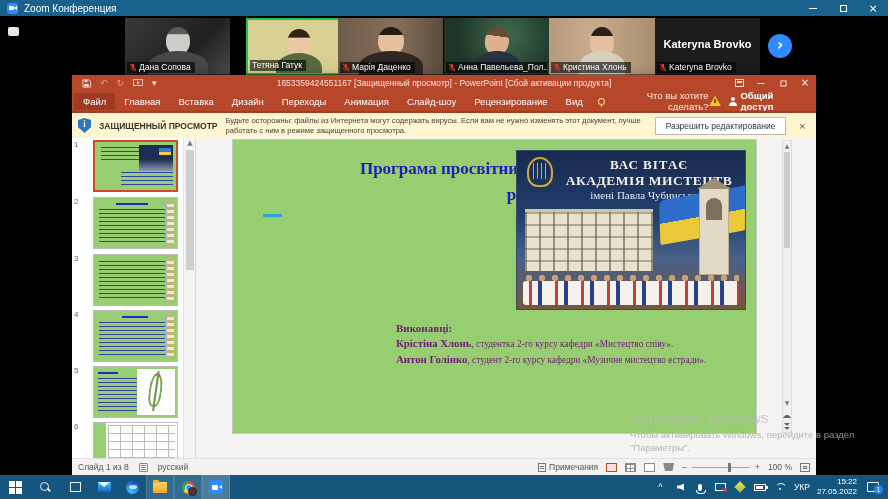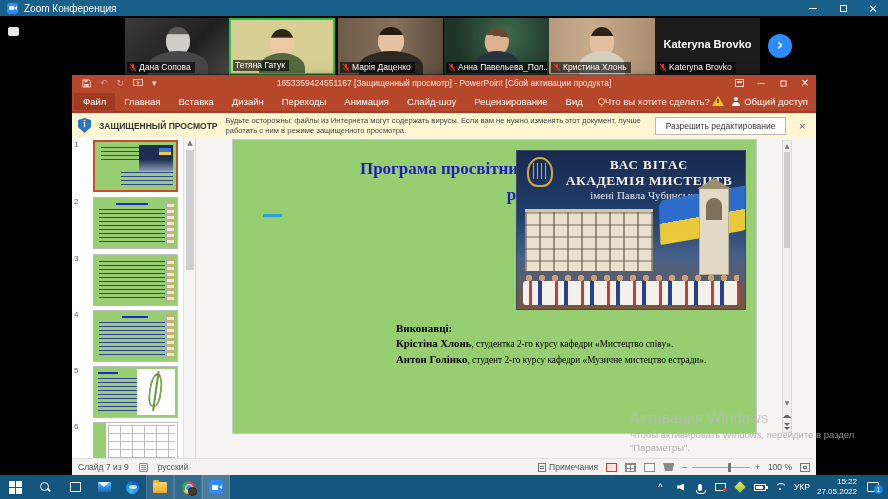--- a/index.html
+++ b/index.html
@@ -23,21 +23,21 @@
   .video-strip { position:absolute; left:0; top:18px; width:888px; height:57px; background:#000; }
   .strip-side-icon { position:absolute; left:8px; top:9px; width:11px; height:9px; background:#e8e8e8; border-radius:2px; }
   .vtile { position:absolute; top:0; height:57px; overflow:hidden; background:#222; }
   .vtile .head { position:absolute; left:50%; top:9px; transform:translateX(-50%); width:24px; height:28px; border-radius:50% 50% 46% 46%; }
   .vtile .torso { position:absolute; left:50%; top:33px; transform:translateX(-50%); width:46px; height:30px; border-radius:50% 50% 0 0; }
   .name-tag { position:absolute; left:2px; bottom:2px; background:rgba(0,0,0,0.6); color:#fff; font-size:8.5px; line-height:11px; padding:0 4px 0 2px; display:flex; align-items:center; gap:2px; max-width:96%; white-space:nowrap; overflow:hidden; }
   .mic-muted { width:8px; height:9px; flex:0 0 auto; }
   .t1 { left:125px; width:105px; background:linear-gradient(135deg,#3a3a3a,#1f1f1f 60%,#4a4a4a); }
   .t1 .head { background:linear-gradient(180deg,#5a5a5a 0 26%,#cfcdc9 27%); }
   .t1 .torso { background:#474747; width:60px; }
-  .t2 { left:229px; width:106px; background:#d8d092; border:2px solid #27c24a; }
+  .t2 { left:246px; width:106px; background:#d8d092; border:2px solid #27c24a; }
   .t2 .head { background:linear-gradient(180deg,#2f2416 0 30%,#ecc9a4 31%); }
   .t2 .torso { background:#57693f; }
   .t3 { left:338px; width:105px; background:linear-gradient(90deg,#6e5b49,#86705a 55%,#5c4b3c); }
   .t3 .head { background:linear-gradient(180deg,#241a12 0 28%,#e6c1a0 29%); width:26px; }
   .t3 .torso { background:#2e2824; width:64px; }
   .t4 { left:444px; width:105px; background:radial-gradient(circle at 60% 30%,#3f6b4e,#1d3427 70%); }
   .t4 .head { background:linear-gradient(180deg,#6b4a33 0 32%,#dcb190 33%); transform:translateX(-50%) rotate(8deg); }
   .t4 .torso { background:#27333d; }
   .t5 { left:549px; width:106px; background:linear-gradient(90deg,#b79a7d,#c7ac8c 40%,#a98e71); }
   .t5 .head { background:linear-gradient(180deg,#2c2118 0 30%,#e5c0a0 31%); height:30px; }
@@ -62,21 +62,21 @@
 
   .ppt-tabs { position:absolute; left:0; top:16px; width:100%; height:20px; background:#b7472a; display:flex; align-items:center; color:#fff; font-size:9.5px; }
   .tab { padding:3px 9px; white-space:nowrap; }
   .tab-file { background:#9e3a21; margin-left:2px; }
   .tellme { display:flex; align-items:center; color:#ffe9e2; padding-left:6px;text-align:right; }
   .bulb { width:7px; height:7px; border:1px solid #ffd27f; border-radius:50%; position:relative; }
   .bulb::after { content:""; position:absolute; left:2px; top:6px; width:1.5px; height:2px; background:#ffd27f; }
   .tabs-right { margin-left:auto; display:flex; align-items:center; gap:8px; padding-right:8px; }
   .warn-tri { width:0; height:0; border-left:6px solid transparent; border-right:6px solid transparent; border-bottom:10px solid #f7c325; position:relative; }
   .warn-tri::after { content:""; position:absolute; left:-1px; top:3px; width:2px; height:4px; background:#7a5200; }
-  .share { display:flex; align-items:center; gap:4px; font-size:9.5px; }
+  .share { display:flex; align-items:center; gap:4px; font-size:9.5px;font-weight:bold; }
   .person-ic { width:8px; height:8px; position:relative; }
   .person-ic::before { content:""; position:absolute; left:2px; top:0; width:4px; height:4px; border-radius:50%; background:#fff; }
   .person-ic::after { content:""; position:absolute; left:0; top:4.5px; width:8px; height:4px; border-radius:4px 4px 0 0; background:#fff; }
 
   .pv-bar { position:absolute; left:0; top:36px; width:100%; height:27px; background:#fdf6d0; border-top:2px solid #a33c27; display:flex; align-items:center; gap:8px; padding:0 6px; }
   .shield { width:13px; height:15px; background:#2e77c0; clip-path:polygon(50% 0,100% 14%,100% 62%,50% 100%,0 62%,0 14%); position:relative; flex:0 0 auto; }
   .shield::after { content:"i"; position:absolute; left:0; right:0; top:1px; text-align:center; color:#fff; font-size:9px; font-weight:bold; }
   .pv-label { font-size:8.5px; font-weight:bold; color:#333; white-space:nowrap; }
   .pv-msg { font-size:7.6px; color:#444; line-height:1.25; max-width:440px; }
   .pv-btn { margin-left:auto; background:#fff; border:1px solid #b9b9b9; font-size:8.5px; color:#333; padding:3px 10px; white-space:nowrap; }
@@ -125,21 +125,21 @@
   .banner-building { position:absolute; left:8px; bottom:38px; width:128px; height:62px; background:
       repeating-linear-gradient(90deg, rgba(90,80,60,.55) 0 2px, transparent 2px 14px),
       repeating-linear-gradient(180deg, rgba(90,80,60,.4) 0 2px, transparent 2px 12px), #e9e1cd; border-top:3px solid #cfc5ab; }
   .banner-tower { position:absolute; right:16px; bottom:34px; width:30px; height:88px; background:#e3dac6; border:1px solid #b9ac8f; }
   .banner-tower::before { content:""; position:absolute; left:6px; top:10px; width:16px; height:22px; background:#7e715a; border-radius:8px 8px 0 0; }
   .banner-tower::after { content:""; position:absolute; left:-3px; top:-10px; width:0; height:0; border-left:17px solid transparent; border-right:17px solid transparent; border-bottom:11px solid #9c8f72; }
   .banner-people { position:absolute; left:6px; right:6px; bottom:4px; height:32px; }
   .banner-people .heads { position:absolute; left:0; right:0; top:0; height:9px; background:repeating-radial-gradient(circle at 6px 5px, #caa07a 0 3px, transparent 3.5px 100%); background-size:13px 9px; background-repeat:repeat-x; }
   .banner-people .bodies { position:absolute; left:0; right:0; top:8px; bottom:0; background:repeating-linear-gradient(90deg,#f4f1ea 0 6px,#c2403c 6px 9px,#f4f1ea 9px 15px,#27418c 15px 19px,#f4f1ea 19px 26px); border-radius:3px; }
 
-  .performers { position:absolute; left:163px; top:181px; width:352px; font-family:"Liberation Serif",serif; color:#000000; }
+  .performers { position:absolute; left:163px; top:181px; width:352px; font-family:"Liberation Serif",serif; color:#701a75; }
   .perf-head { font-weight:bold; font-size:11px; line-height:1.4; }
   .perf-row { font-size:9.3px; line-height:1.45; white-space:nowrap; }
   .perf-name { font-weight:bold; font-size:10.8px; }
 
   .v-scroll { position:absolute; right:24px; top:2px; width:10px; height:293px; background:#f0efee; border:1px solid #dcdcdc; }
   .v-scroll .up, .v-scroll .down { position:absolute; left:0; width:100%; height:10px; text-align:center; font-size:6px; color:#777; line-height:10px; font-family:"DejaVu Sans",sans-serif; }
   .v-scroll .up { top:0; } .v-scroll .down { bottom:24px; }
   .v-scroll .vthumb { position:absolute; left:1px; top:11px; width:6px; height:96px; background:#cdcdcd; }
   .pgbtn { position:absolute; left:0; width:100%; height:12px; display:flex; flex-direction:column; align-items:center; justify-content:center; gap:1px; }
   .pg-prev { bottom:12px; } .pg-next { bottom:0; }
@@ -478,21 +478,21 @@
           <span class="pgbtn pg-next">
               <i class="tri dn"></i>
               <i class="tri dn"></i>
             </span>
         </div>
       </div>
     </div>
 
     <div class="ppt-status">
       <div class="stat-left">
-        <span>Слайд 7 из 9</span>
+        <span>Слайд 1 из 8</span>
         <span class="check-ic"></span>
         <span>русский</span>
       </div>
       <div class="stat-right">
         <span style="display:flex;align-items:center;gap:3px">
           <span class="notes-ic"></span>
           <span>Примечания</span>
         </span>
         <span class="view-ic active"></span>
         <span class="view-ic sorter"></span>

